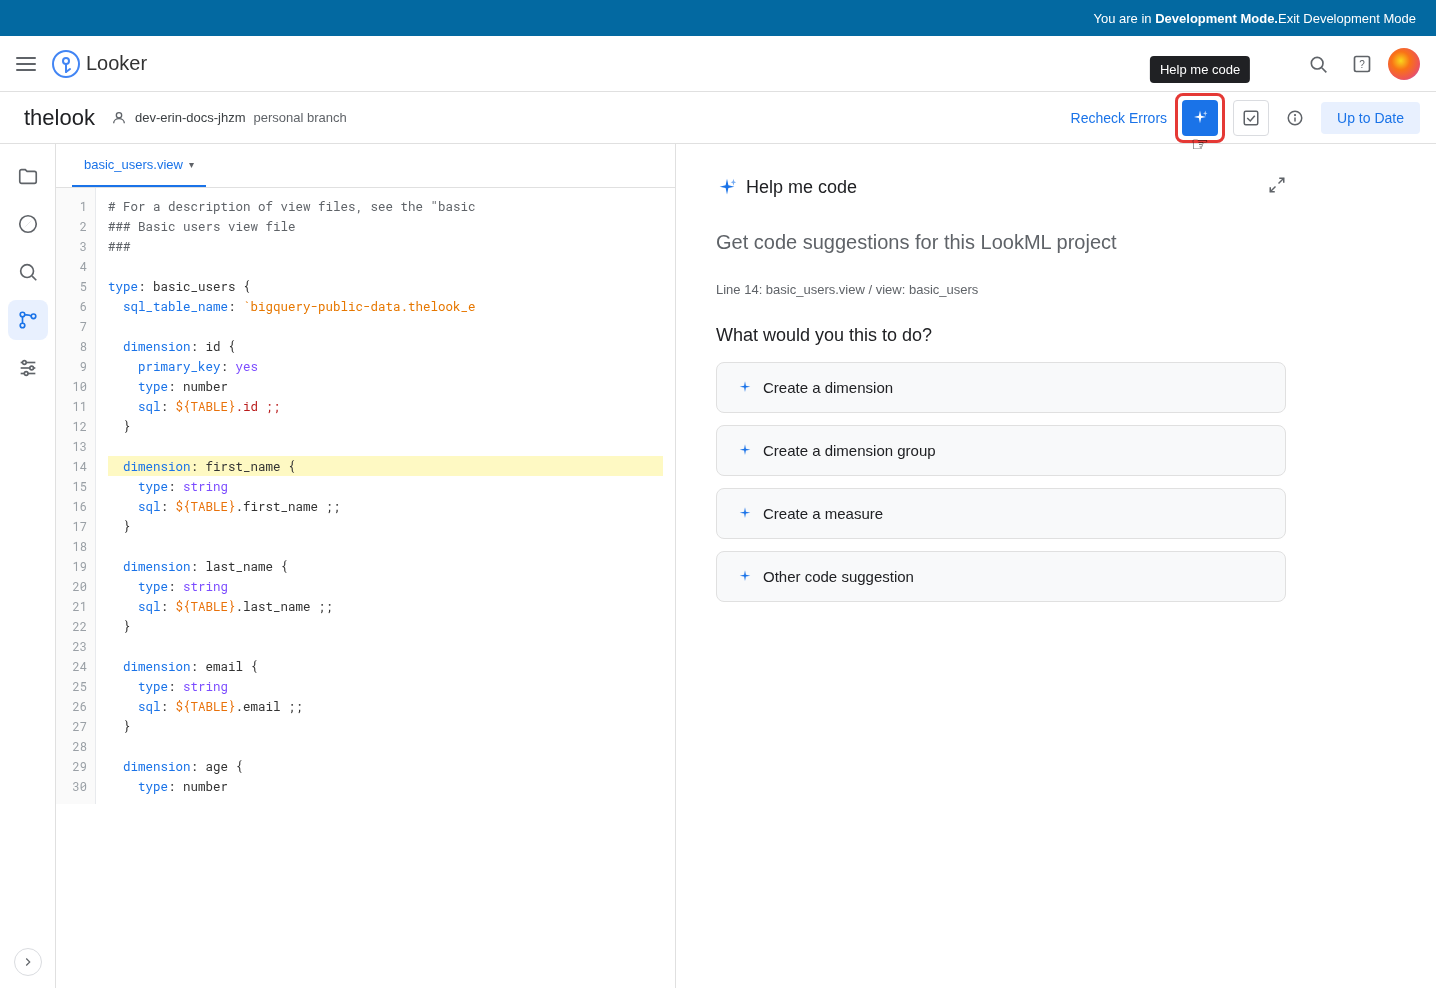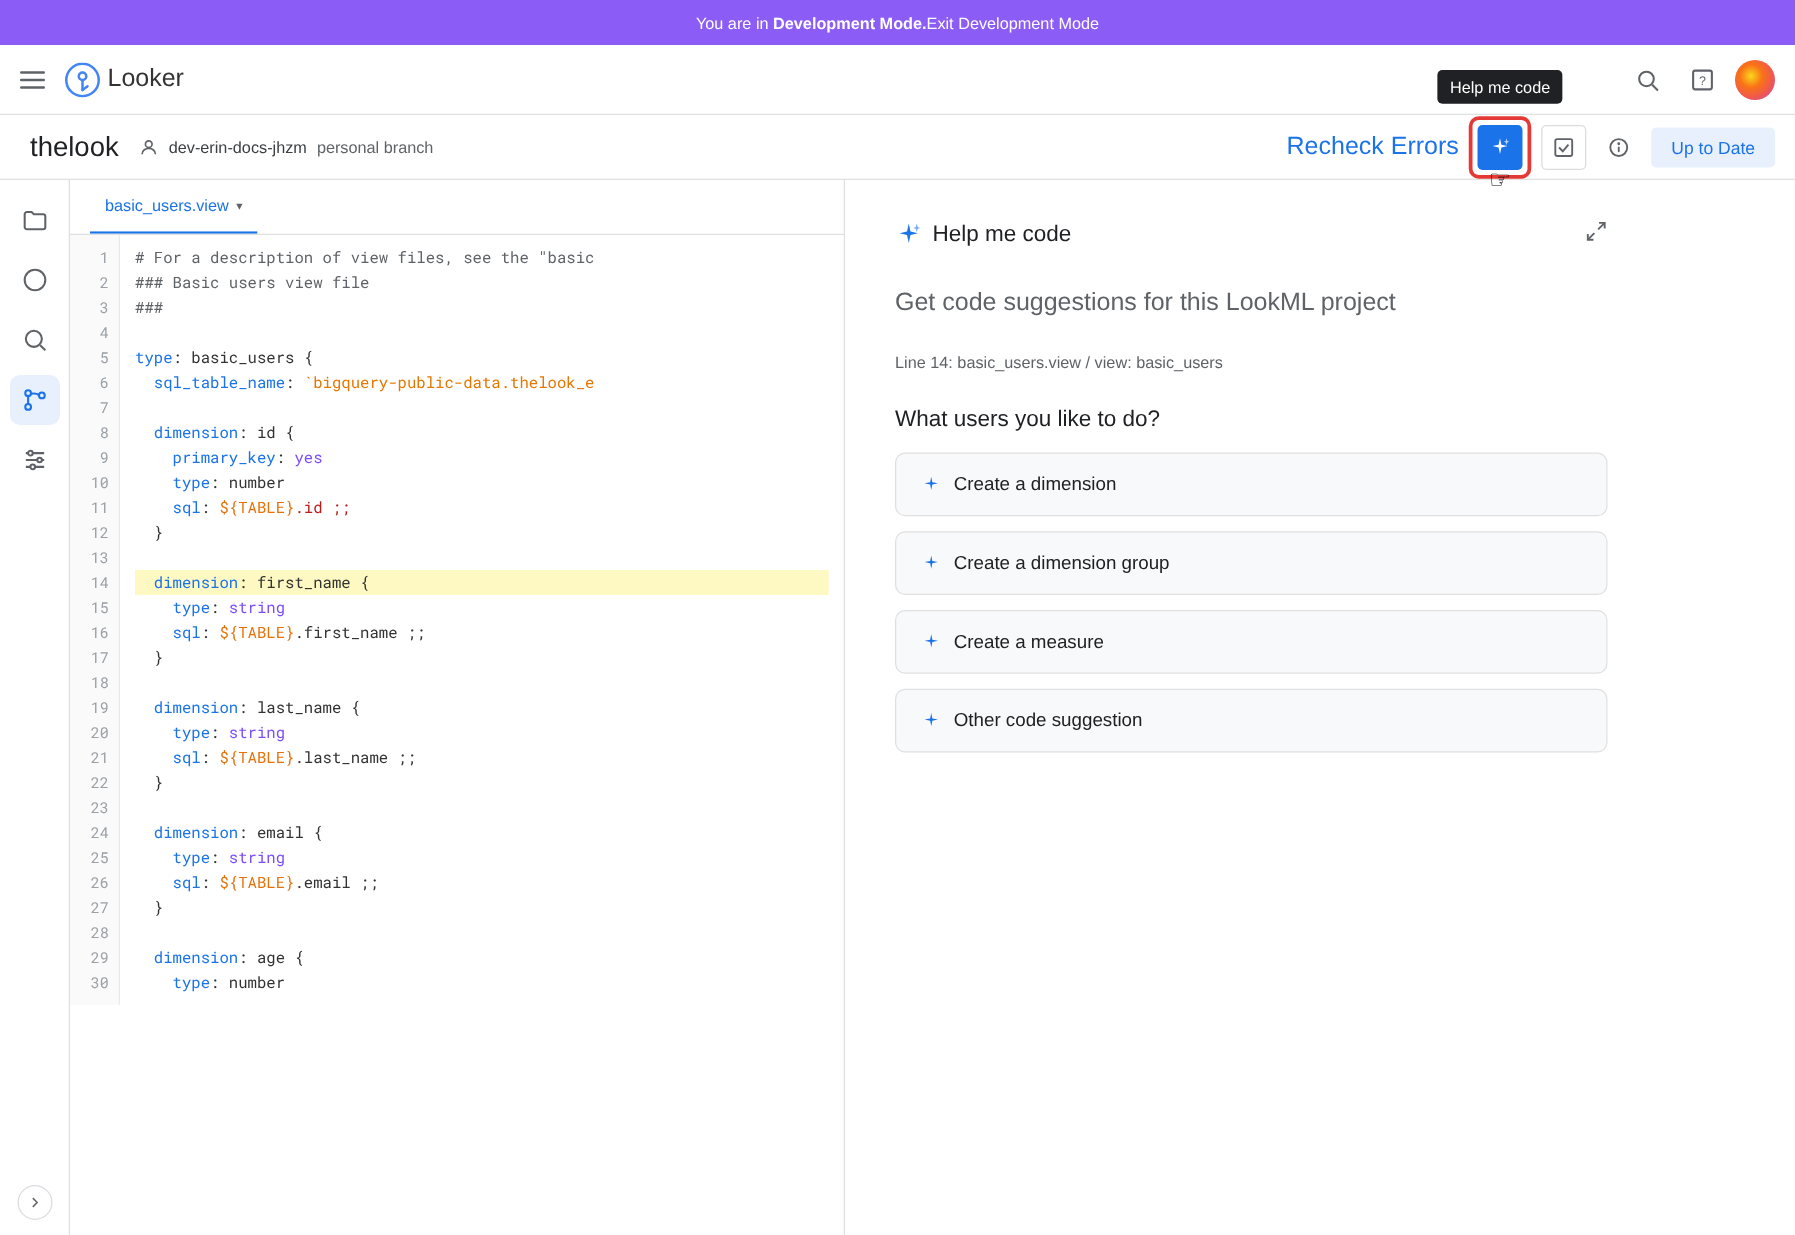--- a/index.html
+++ b/index.html
@@ -1,25 +1,25 @@
 <!DOCTYPE html>
 <html><head>
   <meta charset="utf-8">
   <style>
     * { box-sizing: border-box; margin: 0; padding: 0; }
     body { font-family: 'Google Sans', Arial, sans-serif; background: #fff; width: 1436px; height: 988px; overflow: hidden; }
 
     
     .dev-banner {
-      background: #8b5cf6;
+      background: #0369a1;
       color: #fff;
       font-size: 13px;
       padding: 8px 20px;
       display: flex;
-      justify-content: center;
+      justify-content: flex-end;
       align-items: center;
       height: 36px;
     }
     .dev-banner-right { font-size: 13px; font-weight: 500; cursor: pointer; }
 
     
     .top-nav {
       display: flex;
       justify-content: space-between;
       height: 56px;
@@ -51,21 +51,21 @@
       padding: 0 16px 0 24px;
       background: #fff;
     }
     .project-bar-left { display: flex; align-items: center; gap: 16px; }
     .project-name { font-size: 22px; font-weight: 500; color: #202124; }
     .branch-info { display: flex; align-items: center; gap: 8px; color: #5f6368; font-size: 13px; }
     .branch-label { font-weight: 500; color: #3c4043; }
     .branch-type { color: #5f6368; }
 
     .project-bar-right { display: flex; align-items: center; gap: 8px; }
-    .recheck-btn { color: #1a73e8; font-size: 20px; font-weight: 500; cursor: pointer; border: none; background: transparent; }
+    .recheck-btn { color: #1a73e8; font-size: 14px; font-weight: 500; cursor: pointer; border: none; background: transparent; }
     .help-me-code-btn-highlighted {
       border: 3px solid #e53935;
       border-radius: 8px;
       padding: 4px;
       display: flex;
       align-items: center;
       justify-content: center;
       position: relative;
     }
     .sparkle-btn {
@@ -432,21 +432,21 @@
             <line x1="3" y1="21" x2="10" y2="14"></line>
           </svg>
       </div>
     </div>
 
 
     <div class="subtitle">Get code suggestions for this LookML project</div>
 
     <div class="context-line">Line 14: basic_users.view / view: basic_users</div>
 
-    <div class="what-label">What users you like to do?</div>
+    <div class="what-label">What would you this to do?</div>
 
     <button class="suggestion-btn">
       <svg width="16" height="16" viewBox="0 0 24 24">
         <path d="M12 2 L13.3 8.7 L20 10 L13.3 11.3 L12 18 L10.7 11.3 L4 10 L10.7 8.7 Z" fill="#1a73e8"></path>
       </svg>
       <span>Create a dimension</span>
     </button>
 
     <button class="suggestion-btn">
       <svg width="16" height="16" viewBox="0 0 24 24">

